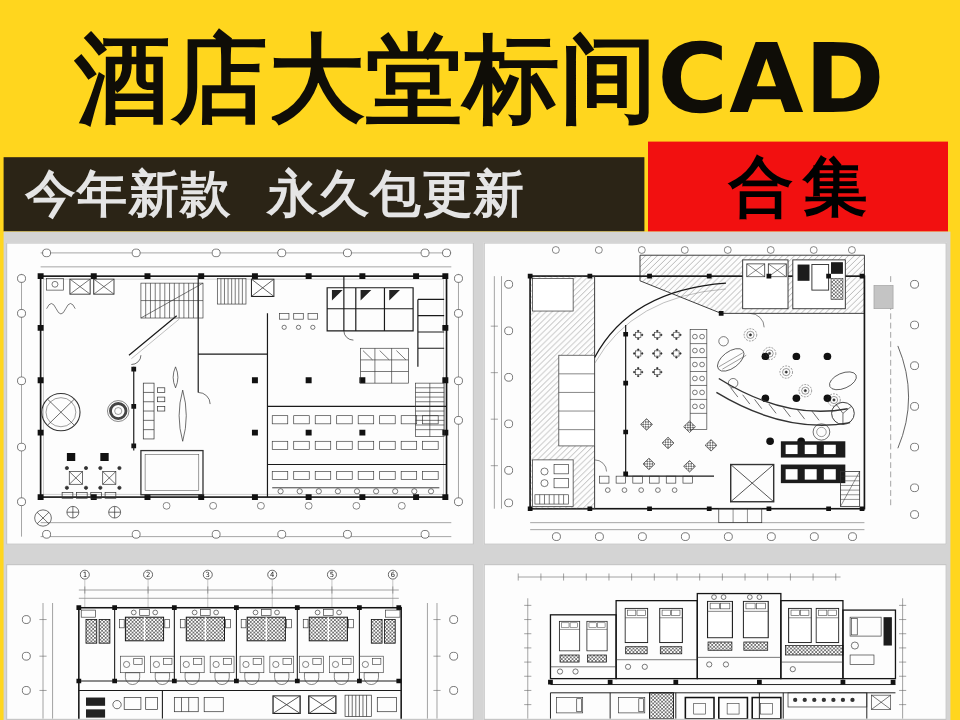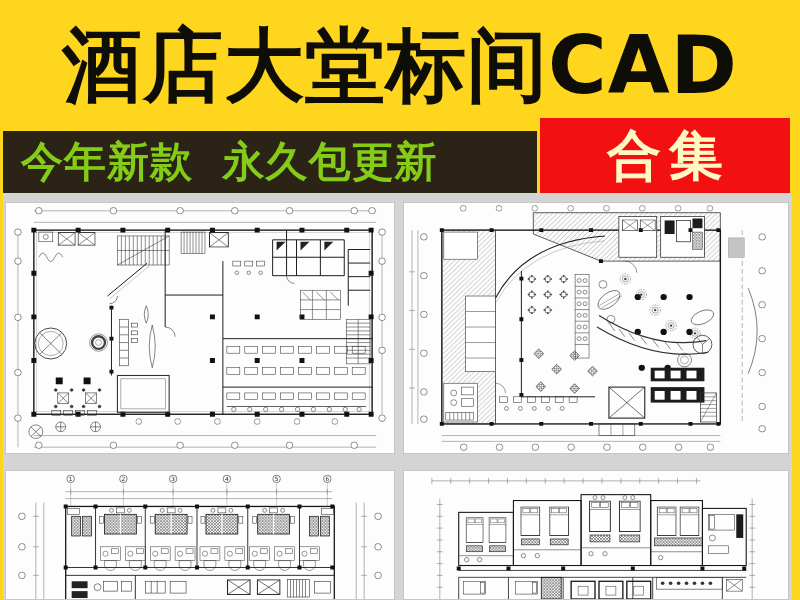--- a/index.html
+++ b/index.html
@@ -7,25 +7,25 @@
         background:#ffd61e;font-family:"DejaVu Sans","Liberation Sans",sans-serif;}
   
   .banner{position:absolute;left:0;top:0;width:800px;height:131px;
           display:flex;align-items:center;justify-content:center;background:#ffd61e;}
   .banner h1{margin:12px;font-size:80px;line-height:1;font-weight:900;color:#0f0d07;
              letter-spacing:1px;white-space:nowrap;}
   
   .promo-bar{position:absolute;left:3px;top:131px;width:534px;height:62px;
              background:#2b2416;display:flex;align-items:center;
              padding-left:18px;box-sizing:border-box;}
-  .promo-bar span{color:#84cc16;font-size:42px;font-weight:900;white-space:nowrap;
+  .promo-bar span{color:#e5e5e5;font-size:42px;font-weight:900;white-space:nowrap;
                   letter-spacing:1px;word-spacing:14px;text-align:center;}
   .badge{position:absolute;left:540px;top:118px;width:250px;height:76px;
          background:#f21010;display:flex;align-items:center;justify-content:center;}
-  .badge span{color:#fef9c3;font-size:54px;font-weight:900;letter-spacing:8px;
+  .badge span{color:#000000;font-size:54px;font-weight:900;letter-spacing:8px;
               text-indent:8px;}
   
   .plans{position:absolute;left:0;top:193px;width:800px;height:407px;background:#ffd61e;}
   .plans-bg{position:absolute;left:3px;top:0;width:789px;height:407px;background:#d4d4d4;}
   .panel{position:absolute;background:#fdfdfd;border:1px solid #c6c6c6;box-sizing:border-box;}
   .p-tl{left:5px;top:9px;width:390px;height:252px;}
   .p-tr{left:403px;top:9px;width:386px;height:252px;}
   .p-bl{left:5px;top:277px;width:390px;height:130px;}
   .p-br{left:403px;top:277px;width:386px;height:130px;}
   .panel svg{display:block;width:100%;height:100%;}

